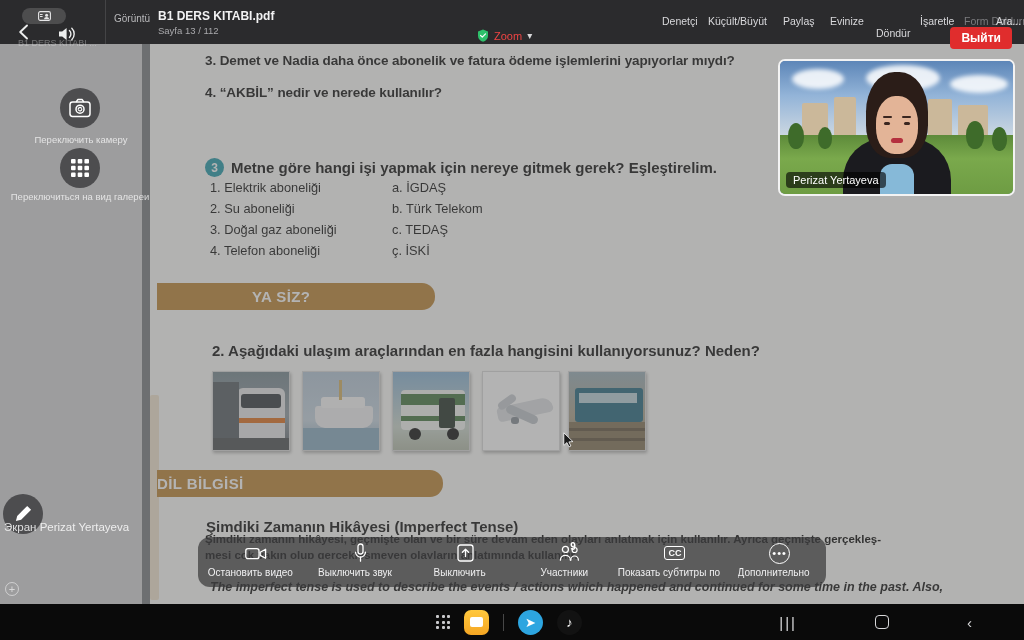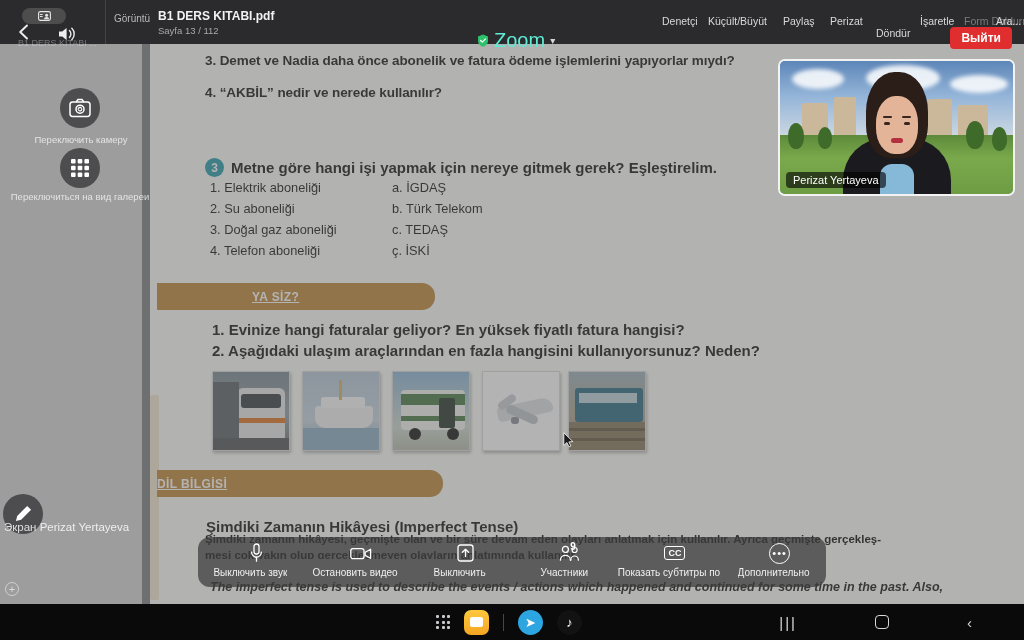--- a/index.html
+++ b/index.html
@@ -56,21 +56,21 @@
 
   
   .banner {
     position: absolute; height: 27px;
     background: #c08b3e;
     border-top-right-radius: 13px; border-bottom-right-radius: 13px;
     display: flex; align-items: center;
     padding-left: 0;
   }
   .banner span {
-    color: #fff; font-weight: 700; font-size: 12px; letter-spacing: .4px; text-decoration: underline;
+    color: #fff; font-weight: 700; font-size: 15px; letter-spacing: .4px;
   }
 
   
   .pic {
     position: absolute; top: 371px; width: 78px; height: 80px;
     border: 1px solid #ddd; background: #fff; overflow: hidden;
     box-shadow: 1px 2px 3px rgba(0,0,0,.28);
   }
   .pic .sky { position:absolute; left:0; top:0; width:100%; height:100%; }
 
@@ -136,21 +136,21 @@
     white-space: nowrap;
   }
   .tb-menu.disabled { color: #7b7b7e; }
 
   
   .zoom-chip {
     position: absolute; left: 477px; top: 29px;
     display: flex; align-items: center; gap: 5px;
   }
   .zoom-chip .shield { width: 12px; height: 13px; }
-  .zoom-chip .label { color: #5eead4; font-size: 20px; }
+  .zoom-chip .label { color: #ef4444; font-size: 11px; }
   .zoom-chip .chev { color: #d8d8da; font-size: 10px; }
 
   .leave-btn {
     position: absolute; right: 12px; top: 27px;
     background: #e02d2d; color: #fff; border: none; border-radius: 4px;
     padding: 4px 11px; font-size: 12px; font-weight: 700;
     font-family: "Liberation Sans", sans-serif; cursor: pointer;
   }
 
   
@@ -304,21 +304,20 @@
     <div class="doc-text list-item" style="left:210px; top:243px;">4. Telefon  aboneliği</div>
 
     <div class="doc-text list-item" style="left:392px; top:180px;">a. İGDAŞ</div>
     <div class="doc-text list-item" style="left:392px; top:201px;">b. Türk Telekom</div>
     <div class="doc-text list-item" style="left:392px; top:222px;">c. TEDAŞ</div>
     <div class="doc-text list-item" style="left:392px; top:243px;">ç. İSKİ</div>
 
     <div class="banner" style="left:157px; top:283px; width:278px; padding-left:95px;">
       <span>YA SİZ?</span>
     </div>
-    <div class="doc-text ex-head" style="left:212px; top:321px;">1. Evinize hangi faturalar geliyor? En yüksek fiyatlı fatura hangisi?</div>
     <div class="doc-text ex-head" style="left:212px; top:342px;">2. Aşağıdaki ulaşım araçlarından en fazla hangisini kullanıyorsunuz? Neden?</div>
 
     <div class="pic" style="left:212px;">
       <div class="sky" style="background:linear-gradient(180deg,#7d8e96 0%,#98a2a8 55%,#6a7177 100%)"></div>
       <div style="position:absolute;left:24px;top:16px;width:48px;height:52px;background:#e9e9ea;border-radius:6px 6px 2px 2px;"></div>
       <div style="position:absolute;left:28px;top:22px;width:40px;height:14px;background:#3d4448;border-radius:3px;"></div>
       <div style="position:absolute;left:24px;top:46px;width:48px;height:5px;background:#e2762a;"></div>
       <div style="position:absolute;left:0;top:10px;width:26px;height:58px;background:#5e666b;"></div>
       <div style="position:absolute;left:0;bottom:0;width:100%;height:12px;background:#56595b;"></div>
     </div>
@@ -389,21 +388,21 @@
     </div>
     <div class="tb-faint">B1 DERS KITABI ...</div>
     <div class="tb-sep"></div>
     <div class="tb-goruntu">Görüntü</div>
     <div class="tb-filename">B1 DERS KITABI.pdf</div>
     <div class="tb-pagecount">Sayfa 13 / 112</div>
 
     <div class="tb-menu" style="left:662px;">Denetçi</div>
     <div class="tb-menu" style="left:708px;">Küçült/Büyüt</div>
     <div class="tb-menu" style="left:783px;">Paylaş</div>
-    <div class="tb-menu" style="left:830px;">Perizat</div>
+    <div class="tb-menu" style="left:830px;">Evinize</div>
     <div class="tb-menu" style="left:876px;margin-top:12px;">Döndür</div>
     <div class="tb-menu" style="left:920px;">İşaretle</div>
     <div class="tb-menu disabled" style="left:964px;">Form Doldurma</div>
     <div class="tb-menu" style="left:996px;">Ara...</div>
 
     <div class="zoom-chip">
       <svg class="shield" viewBox="0 0 12 13" fill="none">
         <path d="M6 .6l5 1.9v4.2c0 3.1-2.1 5.2-5 6.1-2.9-.9-5-3-5-6.1V2.5z" fill="#2ec16b"></path>
         <path d="M3.6 6.5l1.7 1.7 3.2-3.3" stroke="#fff" stroke-width="1.2" stroke-linecap="round" stroke-linejoin="round"></path>
       </svg>
@@ -479,37 +478,37 @@
   <div id="cursor">
     <svg width="11" height="16" viewBox="0 0 11 16">
       <path d="M0.8 0.8L0.8 13.4 3.9 10.6 6.0 14.9 7.9 14.0 5.9 9.9 9.9 9.6z" fill="#1b1b1b" stroke="#fff" stroke-width="0.8"></path>
     </svg>
   </div>
 
   <div id="ctrlbar">
 
     <div class="ctrl">
       <span class="ic">
+        <svg width="22" height="15" viewBox="0 0 22 15" fill="none">
+          <rect x="0.8" y="2.6" width="13.2" height="10" rx="2.2" stroke="#fff" stroke-width="1.3"></rect>
+          <path d="M15.2 6.2l5.4-2.9v9l-5.4-2.9z" stroke="#fff" stroke-width="1.3" stroke-linejoin="round"></path>
+        </svg>
+      </span>
+      <span class="cl">Остановить видео</span>
+    </div>
+
+    <div class="ctrl">
+      <span class="ic">
         <svg width="13" height="20" viewBox="0 0 13 20" fill="none">
           <rect x="4" y="1" width="5" height="10" rx="2.5" stroke="#fff" stroke-width="1.3"></rect>
           <path d="M1.6 9.2a4.9 4.9 0 009.8 0" stroke="#fff" stroke-width="1.3" stroke-linecap="round"></path>
           <path d="M6.5 14.2v4" stroke="#fff" stroke-width="1.3" stroke-linecap="round"></path>
         </svg>
       </span>
       <span class="cl">Выключить звук</span>
-    </div>
-
-    <div class="ctrl">
-      <span class="ic">
-        <svg width="22" height="15" viewBox="0 0 22 15" fill="none">
-          <rect x="0.8" y="2.6" width="13.2" height="10" rx="2.2" stroke="#fff" stroke-width="1.3"></rect>
-          <path d="M15.2 6.2l5.4-2.9v9l-5.4-2.9z" stroke="#fff" stroke-width="1.3" stroke-linejoin="round"></path>
-        </svg>
-      </span>
-      <span class="cl">Остановить видео</span>
     </div>
 
     <div class="ctrl">
       <span class="ic">
         <svg width="17" height="18" viewBox="0 0 17 18" fill="none">
           <rect x="1" y="1" width="15" height="16" rx="2.4" stroke="#fff" stroke-width="1.3"></rect>
           <path d="M8.5 12.6V5.4M5.4 8.2l3.1-3 3.1 3" stroke="#fff" stroke-width="1.3" stroke-linecap="round" stroke-linejoin="round"></path>
         </svg>
       </span>
       <span class="cl">Выключить</span>

